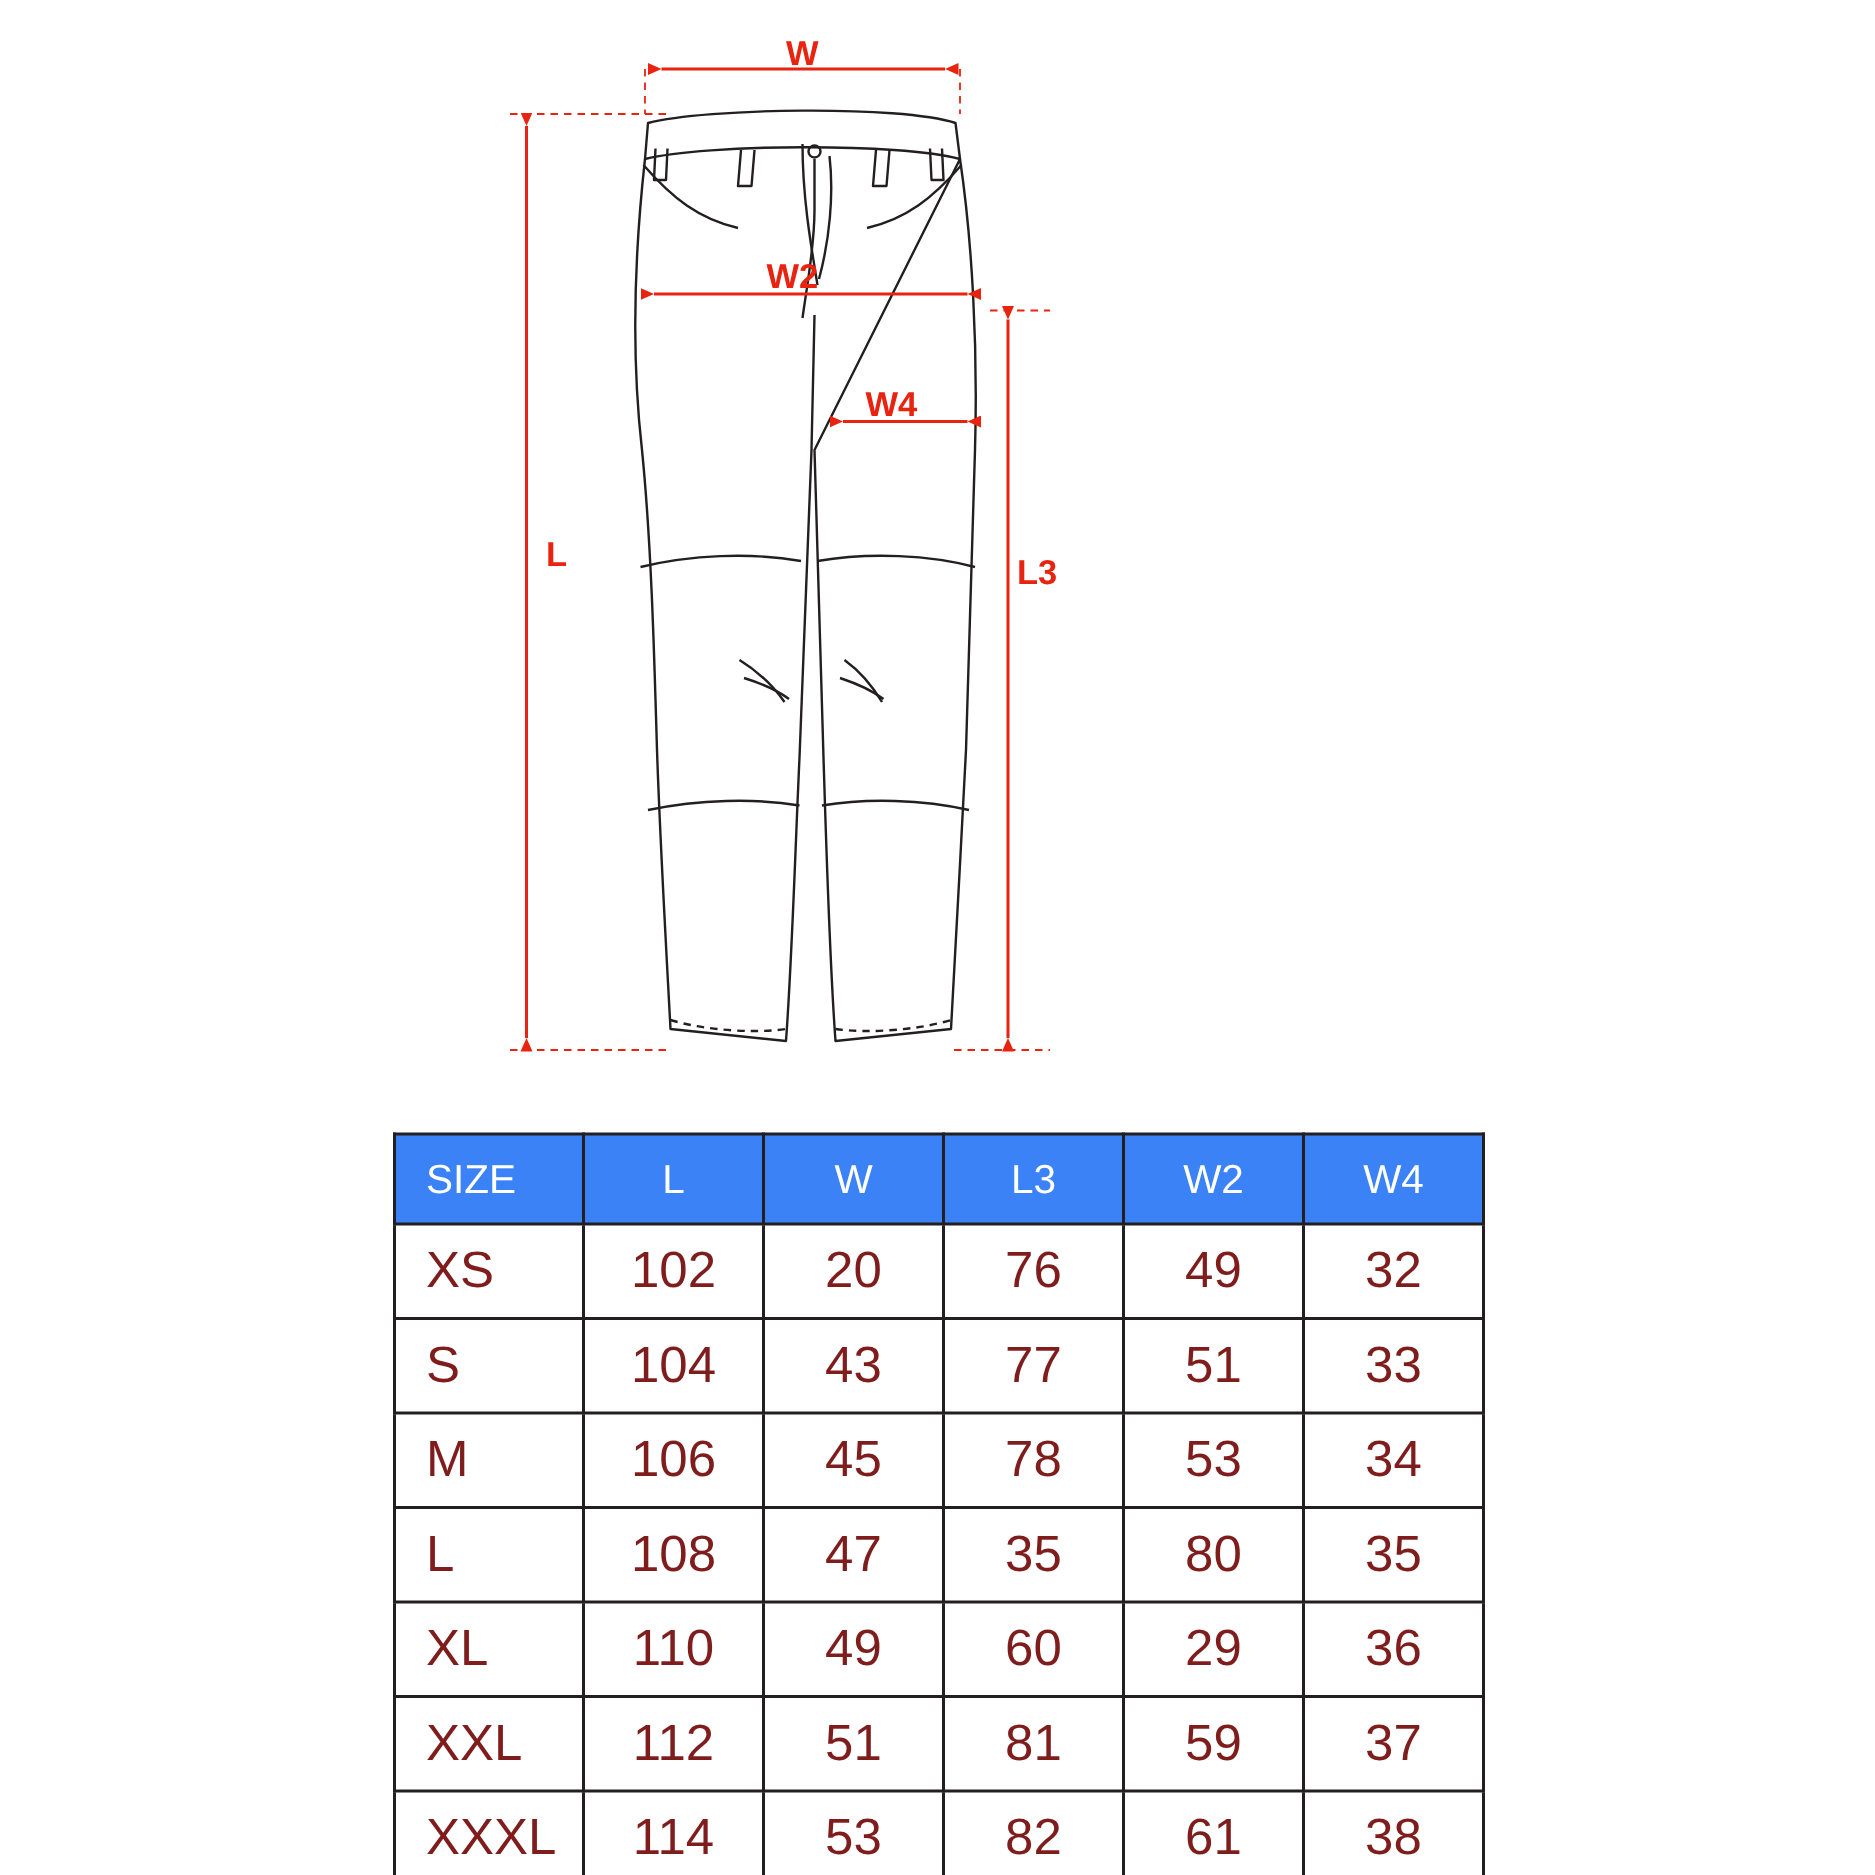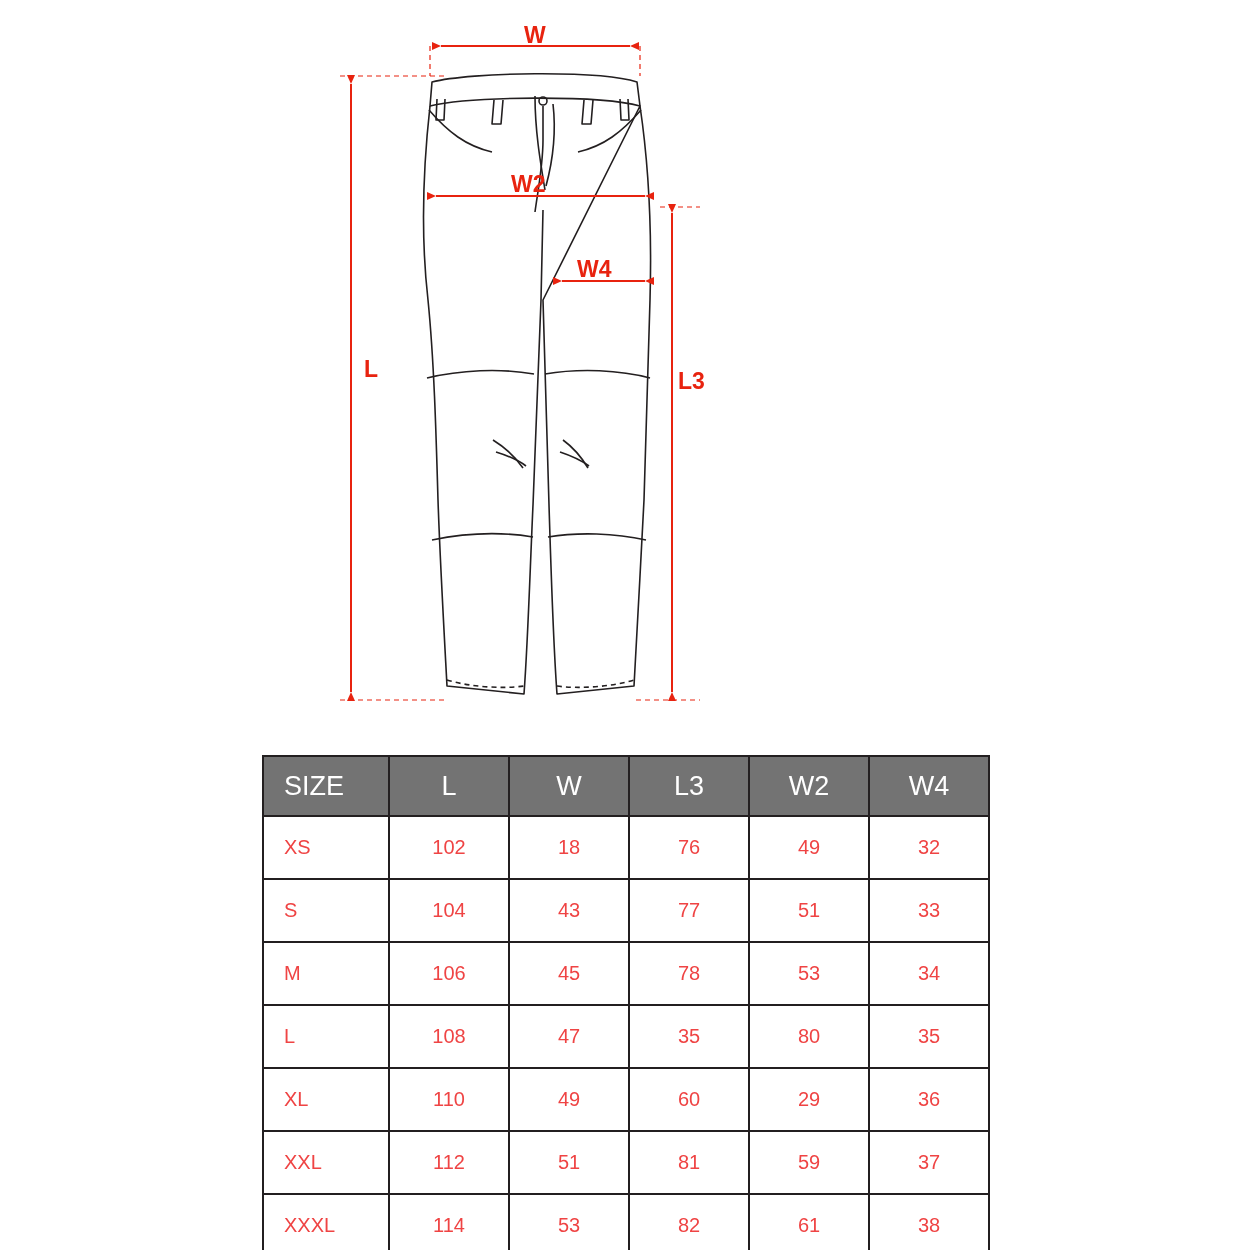--- a/index.html
+++ b/index.html
@@ -49,35 +49,35 @@
     width: 726px;
     table-layout: fixed;
   }
   table.size-table th,
   table.size-table td {
     border: 2px solid #231f20;
     text-align: center;
     font-family: "Liberation Sans", sans-serif;
   }
   table.size-table thead th {
-    background: #737373;
+    background: #3b82f6;
     color: #ffffff;
     font-size: 27px;
     font-weight: normal;
     height: 56px;
     border-color: #231f20;
   }
   table.size-table thead th.size-head {
     text-align: left;
     padding-left: 20px;
   }
   table.size-table tbody td {
     height: 59px;
-    font-size: 20px;
-    color: #ef4444;
+    font-size: 34px;
+    color: #7f1d1d;
     background: #ffffff;
   }
   table.size-table tbody td.size-cell {
     text-align: left;
     padding-left: 20px;
   }
   col.c-size { width: 126px; }
   col.c-num  { width: 120px; }
 </style>
 </head>
@@ -193,21 +193,21 @@
         <th>W</th>
         <th>L3</th>
         <th>W2</th>
         <th>W4</th>
       </tr>
     </thead>
     <tbody>
       <tr>
         <td class="size-cell">XS</td>
         <td>102</td>
-        <td>18</td>
+        <td>20</td>
         <td>76</td>
         <td>49</td>
         <td>32</td>
       </tr>
       <tr>
         <td class="size-cell">S</td>
         <td>104</td>
         <td>43</td>
         <td>77</td>
         <td>51</td>

